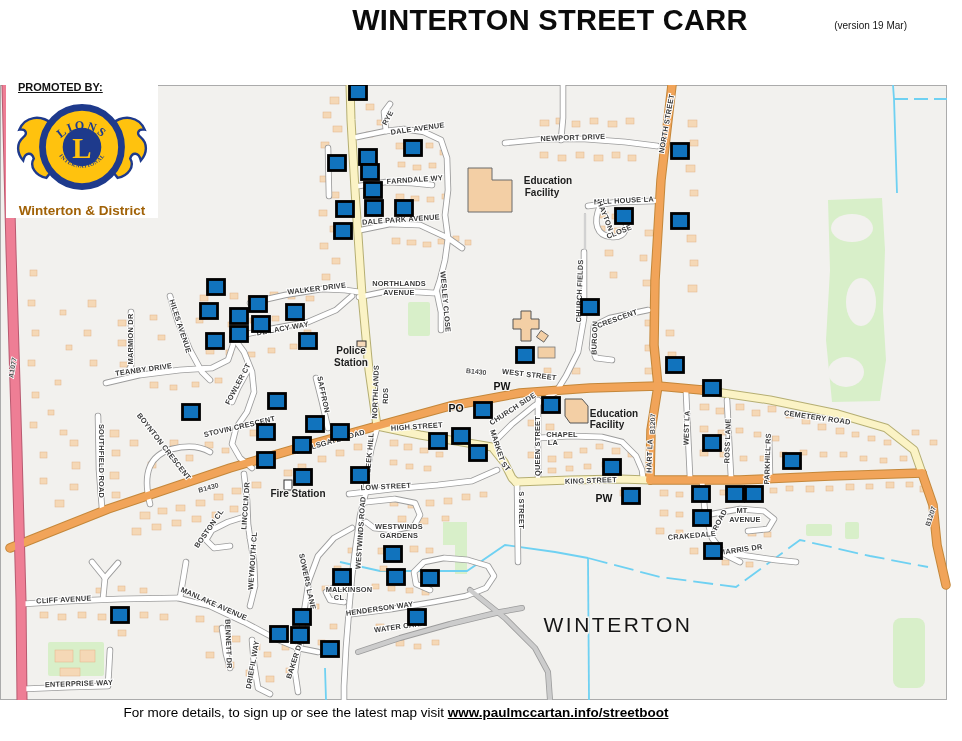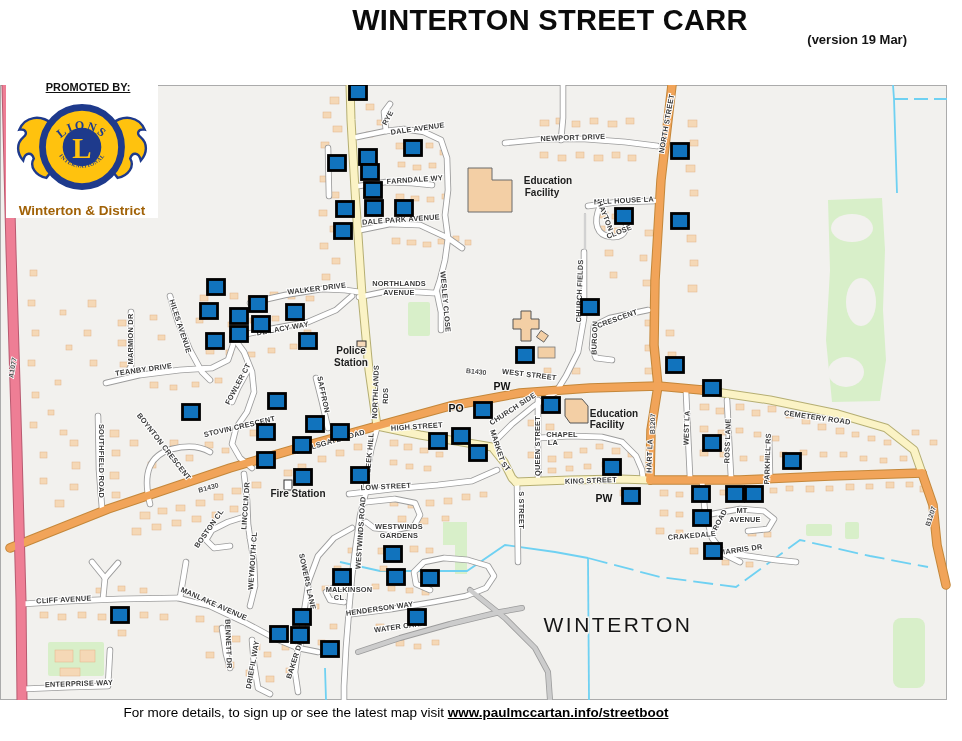--- a/index.html
+++ b/index.html
@@ -1,24 +1,24 @@
 <!DOCTYPE html>
 <html><head>
 <meta charset="utf-8">
 <style>
   html,body{margin:0;padding:0;background:#fff;}
   .page{position:relative;width:962px;height:741px;background:#ffffff;
         font-family:"Liberation Sans",sans-serif;overflow:hidden;}
   .header{position:absolute;left:150px;top:2px;width:800px;text-align:center;}
   .title{font-size:29px;font-weight:700;color:#0b0b0b;letter-spacing:.3px;line-height:36px;}
   .subtitle{font-size:23px;color:#101010;line-height:28px;}
-  .version{position:absolute;right:55px;top:32px;font-size:13px;color:#141414;font-weight:bold;}
+  .version{position:absolute;right:55px;top:20px;font-size:10px;color:#141414;}
   .promo{position:absolute;left:6px;top:79px;width:152px;background:#ffffff;z-index:5;text-align:center;}
   .promoted{font-size:11px;font-weight:700;text-decoration:underline;color:#111;
-            text-align:center;padding:2px 0 0 12px;}
+            text-align:left;padding:2px 0 0 12px;}
   .clubname{font-size:13.5px;font-weight:700;color:#a16207;margin-top:-2px;}
   .footer{position:absolute;left:0;top:705px;width:792px;text-align:center;font-size:13.5px;color:#000;}
   .footer .link{font-weight:700;text-decoration:underline;}
   #map{position:absolute;left:0;top:85px;}
   text{user-select:none;}
   .lb-st{font:700 7.4px "Liberation Sans",sans-serif;fill:#3b3b3b;text-anchor:middle;
          paint-order:stroke;stroke:#ffffff;stroke-width:2px;letter-spacing:.2px;}
   .lb-ref{font:700 7px "Liberation Sans",sans-serif;fill:#4f4f4f;text-anchor:middle;
           paint-order:stroke;stroke:#ffffff;stroke-width:1.6px;}
   .lb-poi{font:700 10px "Liberation Sans",sans-serif;fill:#1d1d1d;text-anchor:middle;

